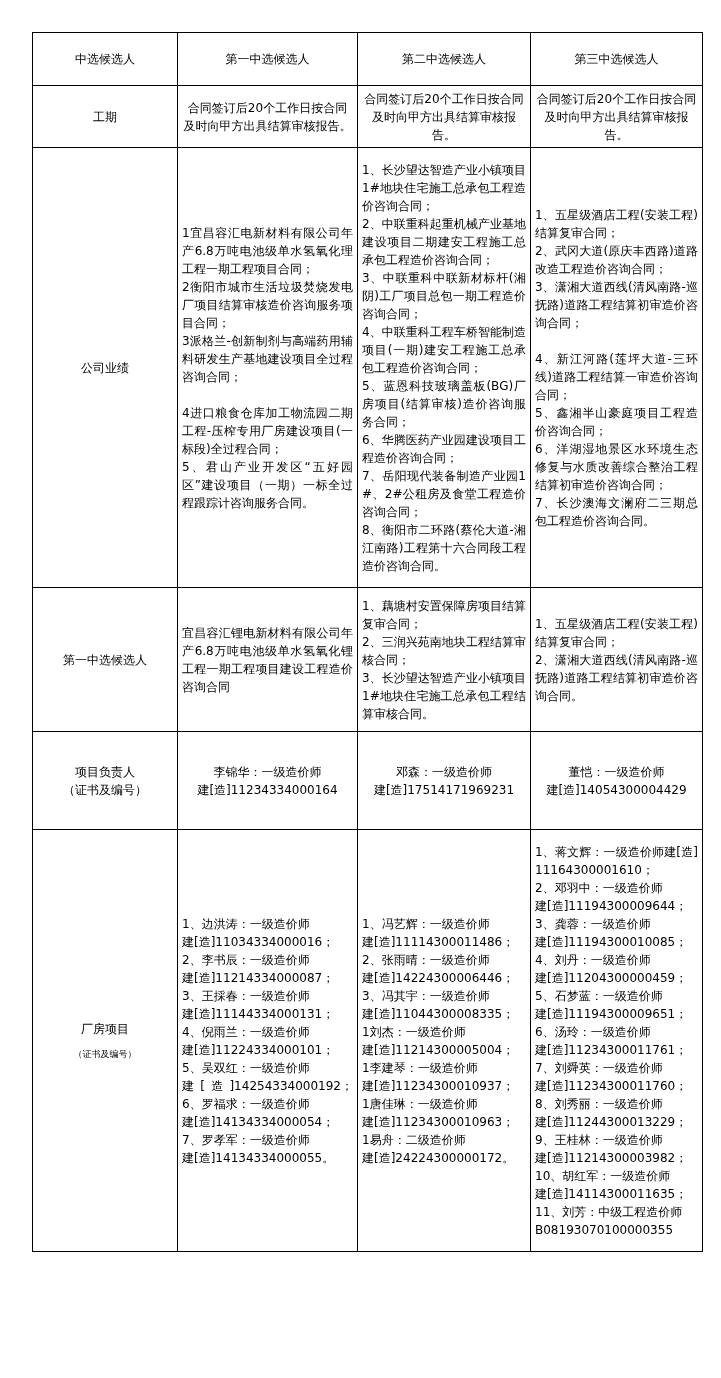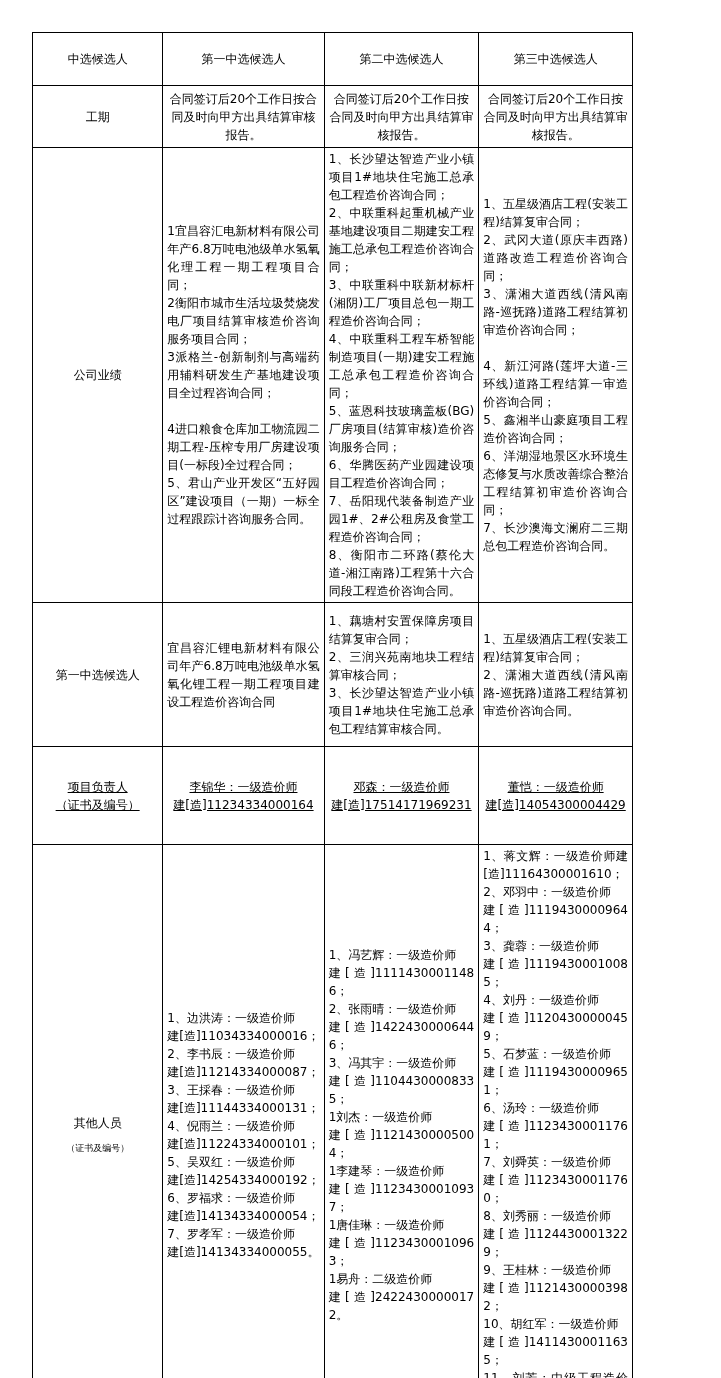--- a/index.html
+++ b/index.html
@@ -2,21 +2,21 @@
 <html><head>
 <meta charset="utf-8">
 <style>
   * { box-sizing: border-box; margin: 0; padding: 0; }
   html, body {
     width: 721px; height: 1378px;
     background: #ffffff;
     font-family: "DejaVu Sans", sans-serif;
     color: #000000;
   }
-  .page { width: 633px; height: 1378px; background: #ffffff; overflow: hidden; }
+  .page { width: 721px; height: 1378px; background: #ffffff; overflow: hidden; }
   table.grid {
     border-collapse: collapse;
     table-layout: fixed;
     margin: 32px 0 0 32px;
   }
   table.grid td {
     border: 1px solid #000000;
     vertical-align: middle;
     padding: 2px 4px;
     font-size: 12px;
@@ -26,21 +26,21 @@
   col.c1 { width: 145px; }
   col.c2 { width: 180px; }
   col.c3 { width: 173px; }
   col.c4 { width: 172px; }
   tr.r0 { height: 53px; }
   tr.r1 { height: 52px; }
   tr.r2 { height: 52px; }
   tr.r3 { height: 62px; }
   tr.r4 { height: 440px; }
   tr.r5 { height: 144px; }
-  tr.r6 { height: 98px; text-decoration: underline; }
+  tr.r6 { height: 98px; }
   tr.r7 { height: 422px; }
   .txt { white-space: pre-wrap; word-break: break-all; }
   .ta-c { text-align: center; }
   .ta-j { text-align: justify; }
   .va-b { vertical-align: bottom; padding-bottom: 9px; }
   .lbl { text-align: center; }
   .gap-lines { line-height: 2.5; }
   .sub {
     font-size: 9px;
     text-align: center;
@@ -118,21 +118,21 @@
       <td class="ta-c"><span class="txt">李锦华：一级造价师
 建[造]11234334000164</span></td>
       <td class="ta-c"><span class="txt">邓森：一级造价师
 建[造]17514171969231</span></td>
       <td class="ta-c"><span class="txt">董恺：一级造价师
 建[造]14054300004429</span></td>
     </tr>
 
     <tr class="r7">
       <td class="lbl">
-        <span class="txt ta-c">其他人员</span>
+        <span class="txt ta-c">厂房项目</span>
         <div class="sub">（证书及编号）</div>
       </td>
       <td class="ta-j"><span class="txt">1、边洪涛：一级造价师
 建[造]11034334000016；
 2、李书辰：一级造价师
 建[造]11214334000087；
 3、王採春：一级造价师
 建[造]11144334000131；
 4、倪雨兰：一级造价师
 建[造]11224334000101；

